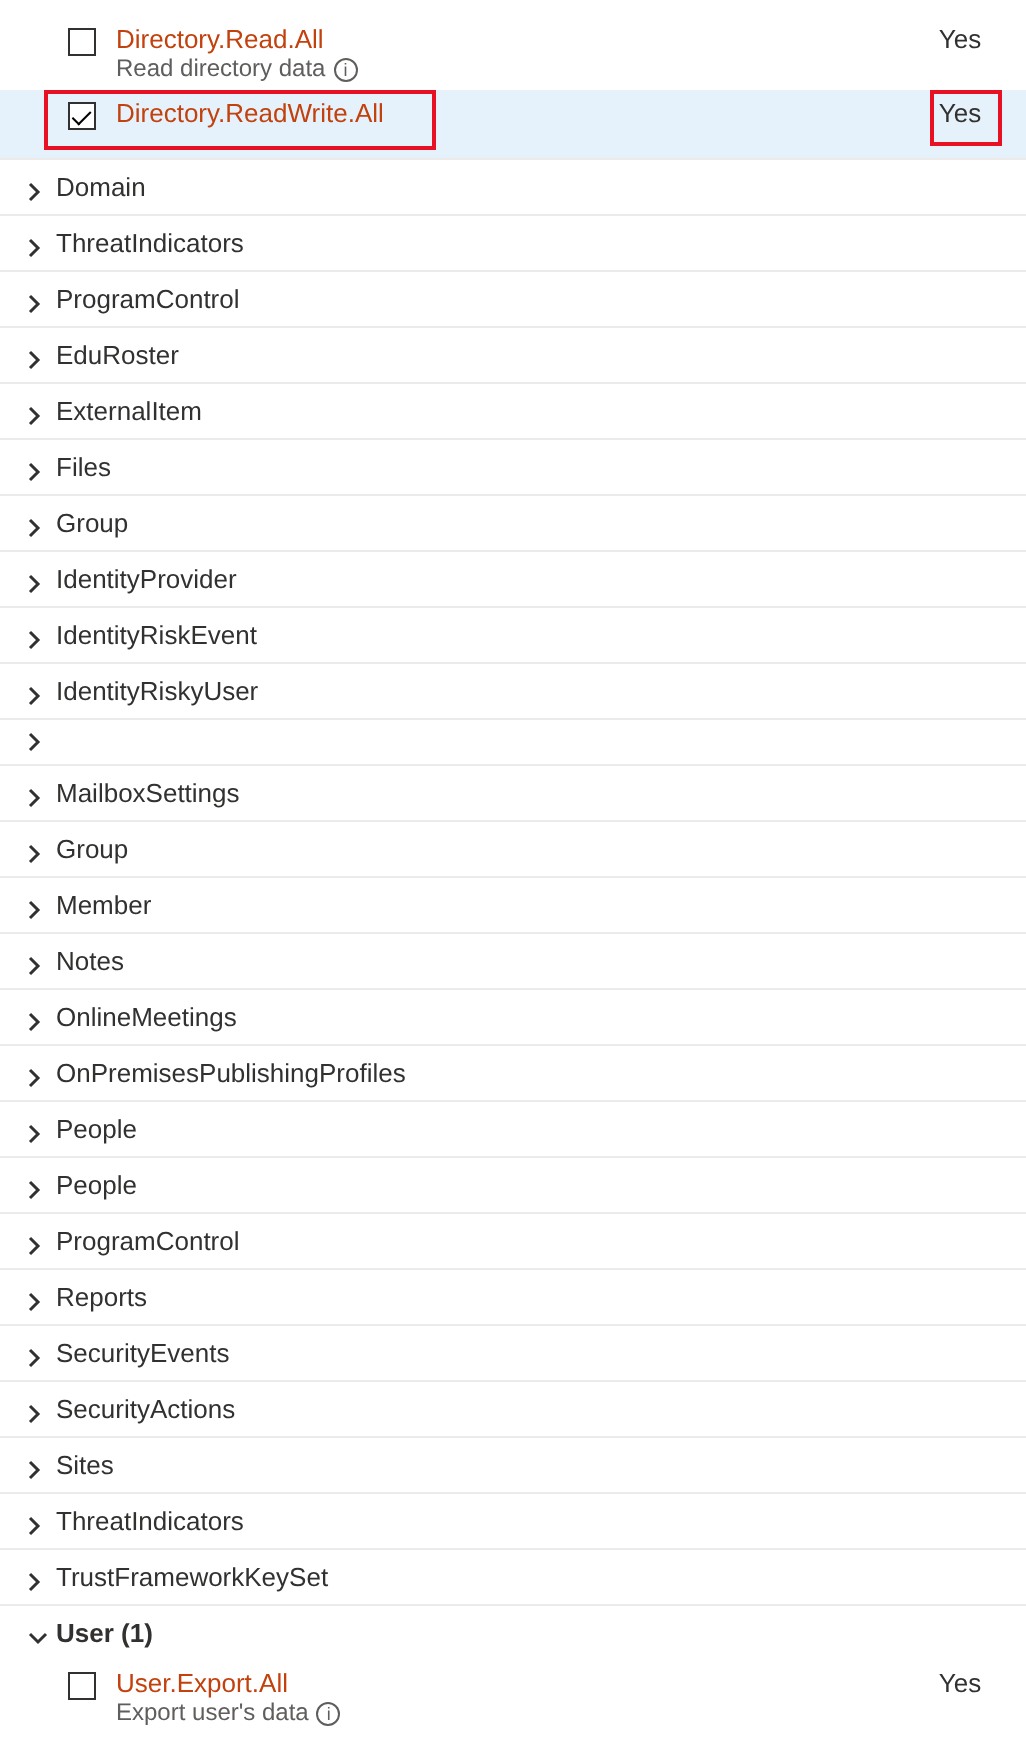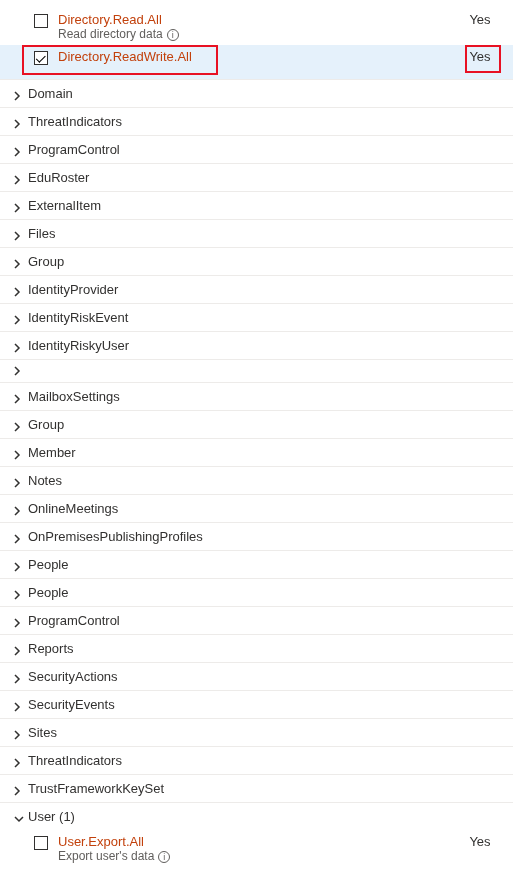--- a/index.html
+++ b/index.html
@@ -213,29 +213,29 @@
         </svg>
       </span>
       <span>Reports</span>
     </div>
     <div class="group-row">
       <span class="chev">
         <svg width="8" height="10" viewBox="0 0 8 10">
           <path d="M1 1 L5 5 L1 9" fill="none" stroke="#323130" stroke-width="1.5"></path>
         </svg>
       </span>
+      <span>SecurityEvents</span>
+    </div>
+    <div class="group-row">
+      <span class="chev">
+        <svg width="8" height="10" viewBox="0 0 8 10">
+          <path d="M1 1 L5 5 L1 9" fill="none" stroke="#323130" stroke-width="1.5"></path>
+        </svg>
+      </span>
       <span>SecurityActions</span>
-    </div>
-    <div class="group-row">
-      <span class="chev">
-        <svg width="8" height="10" viewBox="0 0 8 10">
-          <path d="M1 1 L5 5 L1 9" fill="none" stroke="#323130" stroke-width="1.5"></path>
-        </svg>
-      </span>
-      <span>SecurityEvents</span>
     </div>
     <div class="group-row">
       <span class="chev">
         <svg width="8" height="10" viewBox="0 0 8 10">
           <path d="M1 1 L5 5 L1 9" fill="none" stroke="#323130" stroke-width="1.5"></path>
         </svg>
       </span>
       <span>Sites</span>
     </div>
     <div class="group-row">
@@ -253,21 +253,21 @@
         </svg>
       </span>
       <span>TrustFrameworkKeySet</span>
     </div>
     <div class="group-row">
       <span class="chev">
         <svg width="10" height="8" viewBox="0 0 10 8">
           <path d="M1 1 L5 5 L9 1" fill="none" stroke="#323130" stroke-width="1.5"></path>
         </svg>
       </span>
-      <span style="font-weight: 400;">User (1)</span>
+      <span style="font-weight: 700;">User (1)</span>
     </div>
     <div class="perm-container">
       <div class="perm-item">
         <span class="checkbox"></span>
         <div class="txt">
           <div class="perm-name">User.Export.All</div>
           <div class="perm-desc"><span>Export user's data</span><span class="info-icon">i</span></div>
         </div>
         <div class="consent">Yes</div>
       </div>

